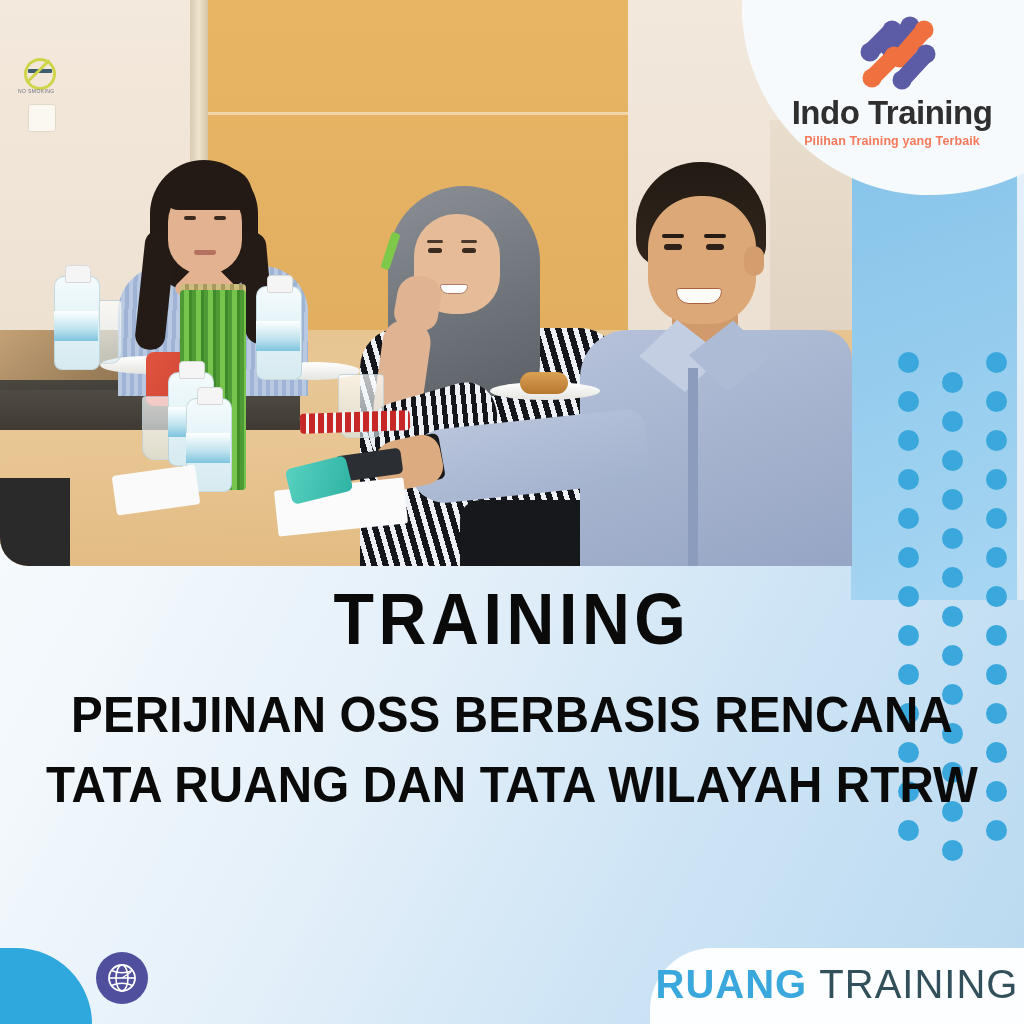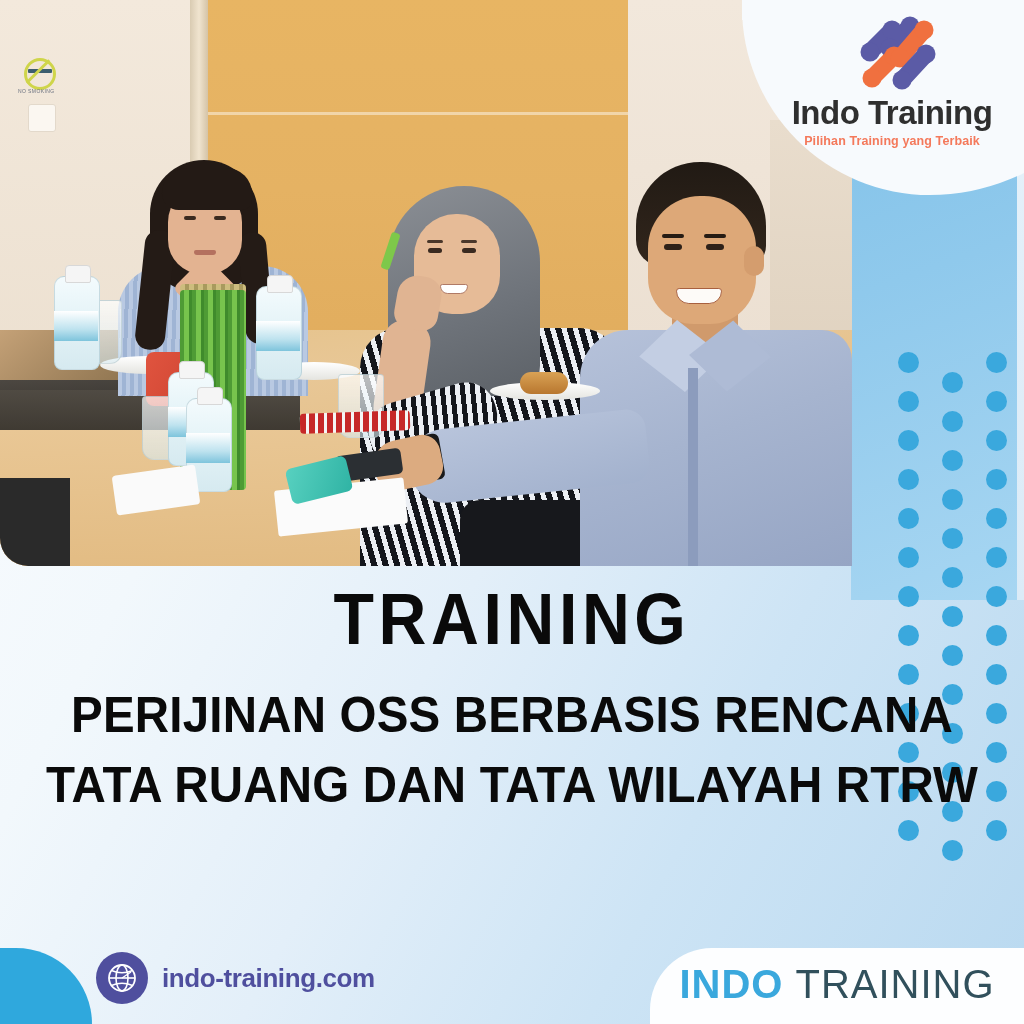--- a/index.html
+++ b/index.html
@@ -473,22 +473,21 @@
     <span class="globe-badge">
       <svg viewBox="0 0 34 34" width="34" height="34">
         <circle cx="17" cy="17" r="13" fill="none" stroke="#ffffff" stroke-width="1.8"></circle>
         <ellipse cx="17" cy="17" rx="6" ry="13" fill="none" stroke="#ffffff" stroke-width="1.6"></ellipse>
         <line x1="4" y1="17" x2="30" y2="17" stroke="#ffffff" stroke-width="1.6"></line>
         <path d="M6.5 9.5 Q17 14 27.5 9.5" fill="none" stroke="#ffffff" stroke-width="1.4"></path>
         <path d="M6.5 24.5 Q17 20 27.5 24.5" fill="none" stroke="#ffffff" stroke-width="1.4"></path>
         <line x1="17" y1="17" x2="26" y2="11" stroke="#ffffff" stroke-width="1.4"></line>
       </svg>
     </span>
-    <span class="web-text">indo-training.com</span>
   </div>
 
   <div class="brand-panel">
     <div class="brand-text">
-      <span class="brand-indo">INDO</span><span>&nbsp;</span><span class="brand-training">TRAINING</span>
+      <span class="brand-indo">RUANG</span><span>&nbsp;</span><span class="brand-training">TRAINING</span>
     </div>
   </div>
 
 </div>
 
 </body></html>

